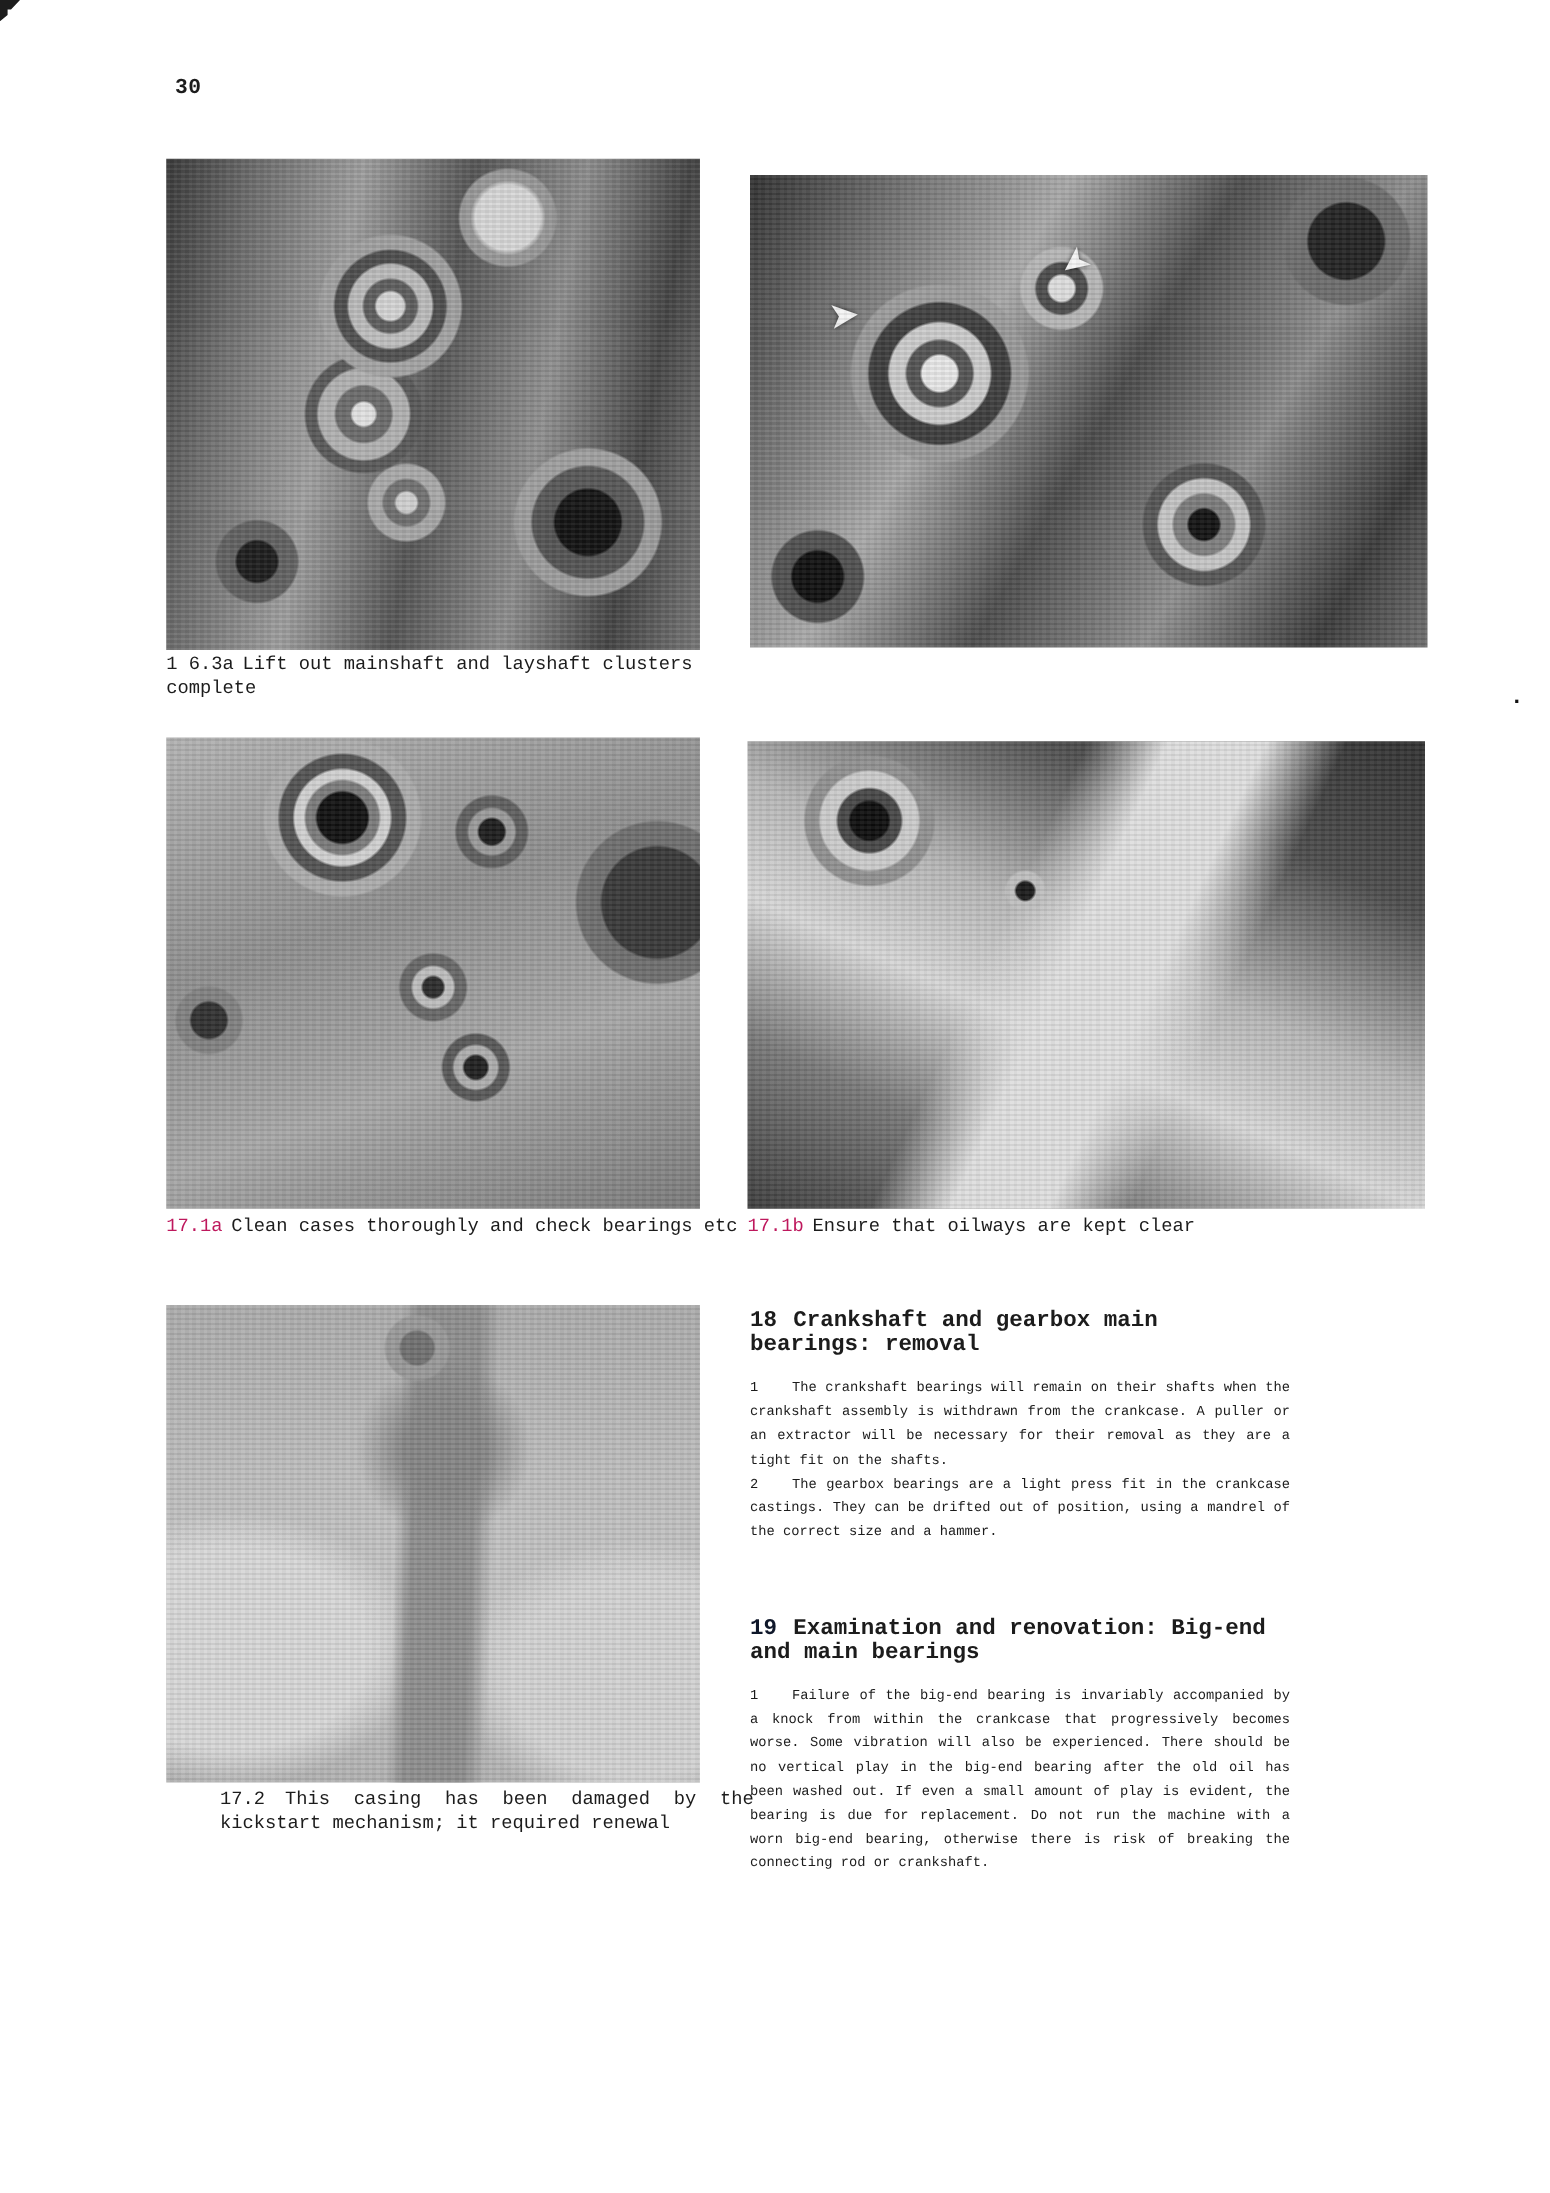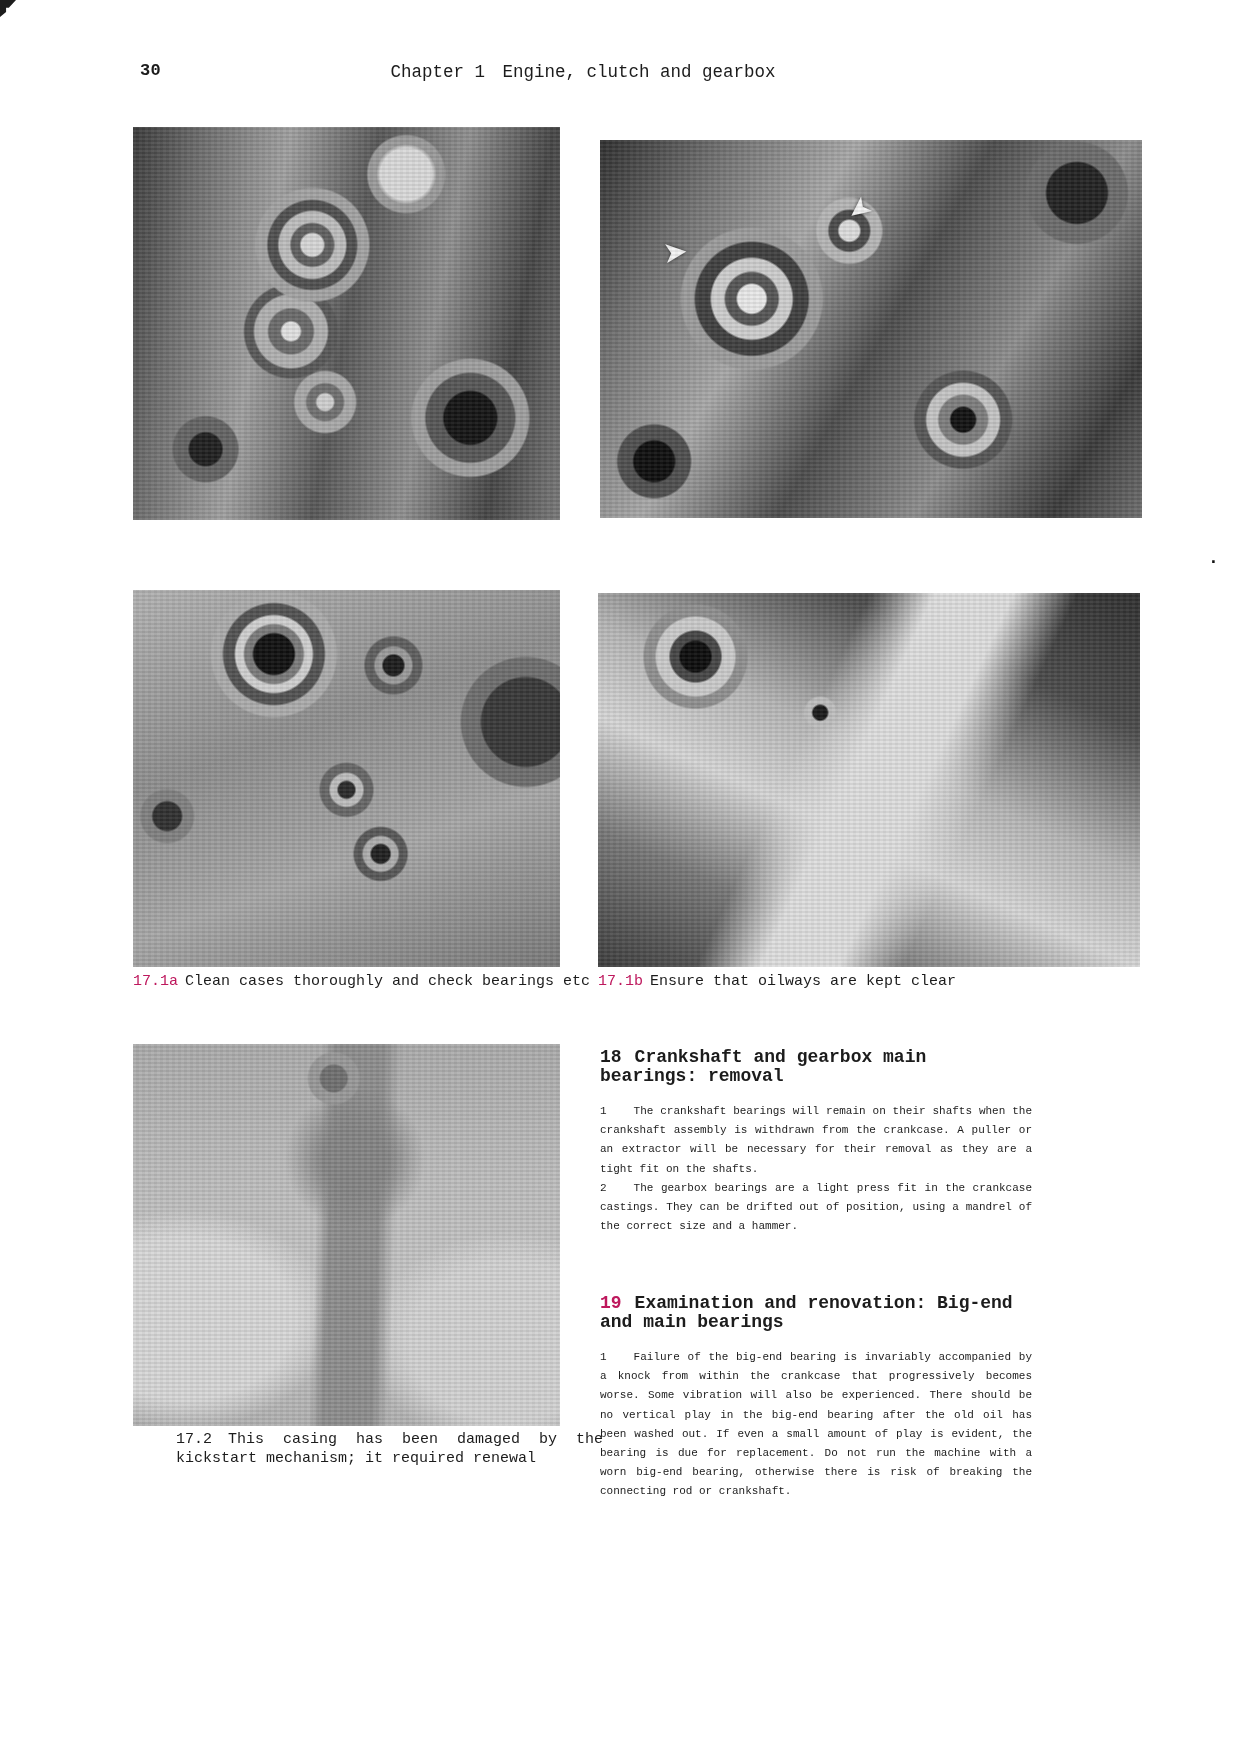--- a/index.html
+++ b/index.html
@@ -80,40 +80,42 @@
   .c3{left:133px;top:972px;width:470px;}
   .c4{left:598px;top:972px;width:470px;}
   .c5{left:133px;top:1430px;width:427px;text-align:justify;margin-left:43px;}
   .c5 .ref{margin-right:16px;}
 
   .section{position:absolute;width:432px;}
   .s18{left:600px;top:1048px;}
   .s19{left:600px;top:1294px;}
   .section h3{margin:0 0 16px 0;font-size:18px;font-weight:bold;line-height:19px;}
   .section h3 .snum{margin-right:13px;}
-  .snum-gray{color:#be185d;}
+  .snum-gray{color:#0f172a;}
   .para{margin:0;font-size:11px;line-height:19.2px;text-align:justify;}
   .para .pnum{margin-right:27px;}
 </style>
 </head>
 <body>
 
 <div class="page">
 
   <div class="corner"></div>
 
   <div class="pagenum">30</div>
-  <div class="header">Chapter 1 Engine, clutch and gearbox</div>
 
   <div class="photo f1"></div>
   <div class="photo f2">
     <span class="arrow a1">➤</span>
     <span class="arrow a2">➤</span>
   </div>
 
+  <div class="cap c1">
+    <span class="ref">1 6.3a</span><span>Lift out mainshaft and layshaft clusters complete</span>
+  </div>
 
   <div class="dot">.</div>
 
   <div class="photo f3"></div>
   <div class="photo f4"></div>
 
   <div class="cap c3">
     <span class="ref ref-gray">17.1a</span><span>Clean cases thoroughly and check bearings etc</span>
   </div>
   <div class="cap c4">

